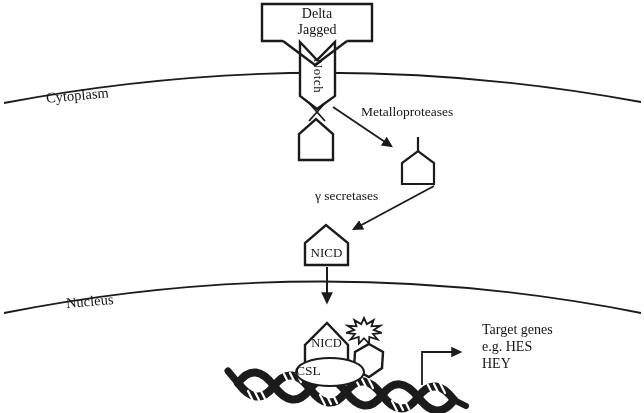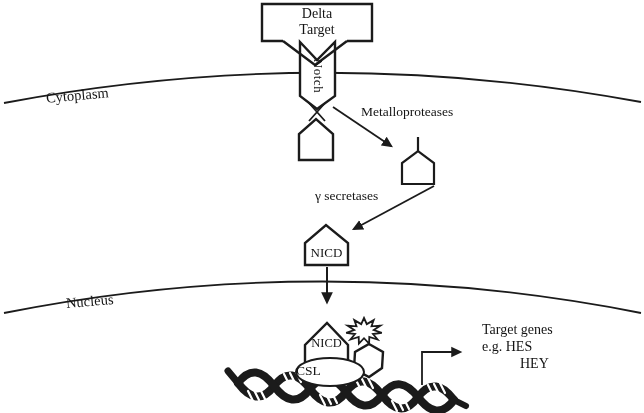--- a/index.html
+++ b/index.html
@@ -21,21 +21,21 @@
   .lbl-ligand{left:262px;top:6px;width:94px;text-align:center;font-size:14px;line-height:16px;margin-left:8px;}
   .lbl-notch{left:318px;top:76px;transform:translate(-50%,-50%) rotate(90deg);font-size:13px;letter-spacing:.5px;}
   .lbl-cytoplasm{left:46px;top:88px;font-size:14.5px;transform:rotate(-5deg);}
   .lbl-metallo{left:361px;top:105px;font-size:13.5px;text-align:right;}
   .lbl-gamma{left:315px;top:189px;font-size:13.5px;}
   .lbl-nicd-mid{left:305px;top:246px;width:43px;text-align:center;font-size:13px;}
   .lbl-nucleus{left:66px;top:294px;font-size:14.5px;transform:rotate(-5deg);}
   .lbl-nicd-bottom{left:305px;top:337px;width:43px;text-align:center;font-size:12.5px;}
   .lbl-csl{left:296px;top:364px;width:68px;text-align:left;font-size:13.5px;}
   .lbl-target{left:482px;top:321px;font-size:14px;line-height:17px;}
-  .lbl-target .indent{margin-left:38px;}
+  .lbl-target .indent{}
   .shape{stroke:var(--stroke);fill:none;}
   .filled{fill:var(--fill);}
 </style>
 </head>
 <body>
 
 <div class="stage">
 
   <svg width="644" height="413" viewBox="0 0 644 413">
     <defs>
@@ -88,21 +88,21 @@
     </g>
 
     <path class="shape filled" d="M305,363 L305,345 L327,323 L348,345 L348,363 Z" stroke-width="2.4"></path>
     <polygon class="shape filled" points="369,344 383,352 382,368 369,377 354,369 355,352" stroke-width="2.4"></polygon>
     <polygon class="shape filled" stroke-width="1.8" points="364,318 366.8,324.1 373.7,320.1 371.5,326.3 380.4,325.6 373.8,330 381.8,332.9 373,334 377.6,339.5 369.3,337 369.1,343.5 364,338.2 358.9,343.5 358.7,337 350.4,339.5 355,334 346.2,332.9 354.2,330 347.6,325.6 356.5,326.3 354.3,320.1 361.2,324.1"></polygon>
     <ellipse class="shape filled" cx="330" cy="372" rx="34" ry="14" stroke-width="2"></ellipse>
   </svg>
 
   <div class="lbl lbl-ligand">
     <div>Delta</div>
-    <div>Target</div>
+    <div>Jagged</div>
   </div>
 
   <div class="lbl lbl-notch">Notch</div>
 
   <div class="lbl lbl-cytoplasm">Cytoplasm</div>
 
   <div class="lbl lbl-metallo">Metalloproteases</div>
 
   <div class="lbl lbl-gamma">γ secretases</div>
 

